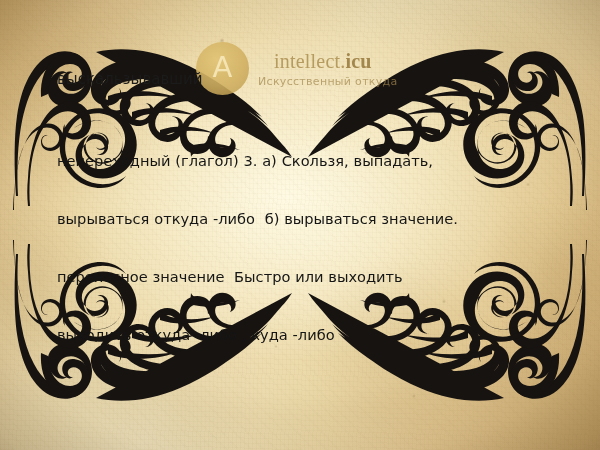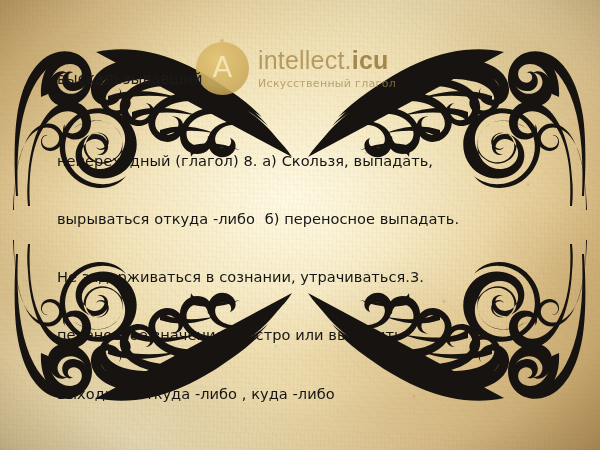--- a/index.html
+++ b/index.html
@@ -135,25 +135,26 @@
   .wm-badge-letter {
     font-family: "DejaVu Sans", sans-serif;
     font-size: 29px;
     font-weight: 400;
     color: rgba(247,232,186,0.90);
     line-height: 1;
     margin-top: -2px;
   }
   .wm-text { display: flex; flex-direction: column; line-height: 1; }
   .wm-title {
-    font-family: Liberation Sans, sans-serif;
-    font-size: 25px;
+    font-family: Liberation Serif, serif;
+    font-size: 20px;
     letter-spacing: 0.2px;
     color: rgba(168,138,74,0.80);
     white-space: nowrap;
+    margin-left: 16px;
   }
   .wm-title b { font-weight: 700; color: rgba(150,120,58,0.86); }
   .wm-sub {
     font-family: "DejaVu Sans", sans-serif;
     font-size: 11px;
     color: rgba(164,136,78,0.72);
     margin-top: 5px;
     letter-spacing: 0.3px;
     white-space: nowrap;
   }
@@ -266,30 +267,29 @@
       </g>
     </svg>
   </div>
 
   <div class="watermark">
     <div class="wm-badge">
       <span class="wm-badge-letter">A</span>
     </div>
     <div class="wm-text">
       <div class="wm-title"><span>intellect</span><span>.</span><b>icu</b></div>
-      <div class="wm-sub">Искусственный  глагол</div>
+      <div class="wm-sub">Искусственный  откуда</div>
     </div>
   </div>
 
   <div class="content">
     <div class="headword">выскальзывавший</div>
     <div class="body-text">
-      <span class="ln">непереходный (глагол) 8. а) Скользя, выпадать,</span>
-      <span class="ln">вырываться откуда -либо  б) переносное выпадать.</span>
-      <span class="ln">Не задерживаться в сознании, утрачиваться.3.</span>
+      <span class="ln">непереходный (глагол) 3. а) Скользя, выпадать,</span>
+      <span class="ln">вырываться откуда -либо  б) вырываться значение.</span>
       <span class="ln">переносное значение  Быстро или выходить</span>
       <span class="ln">выходить откуда -либо , куда -либо</span>
       
       
       
       
     </div>
   </div>
 
 </div>

